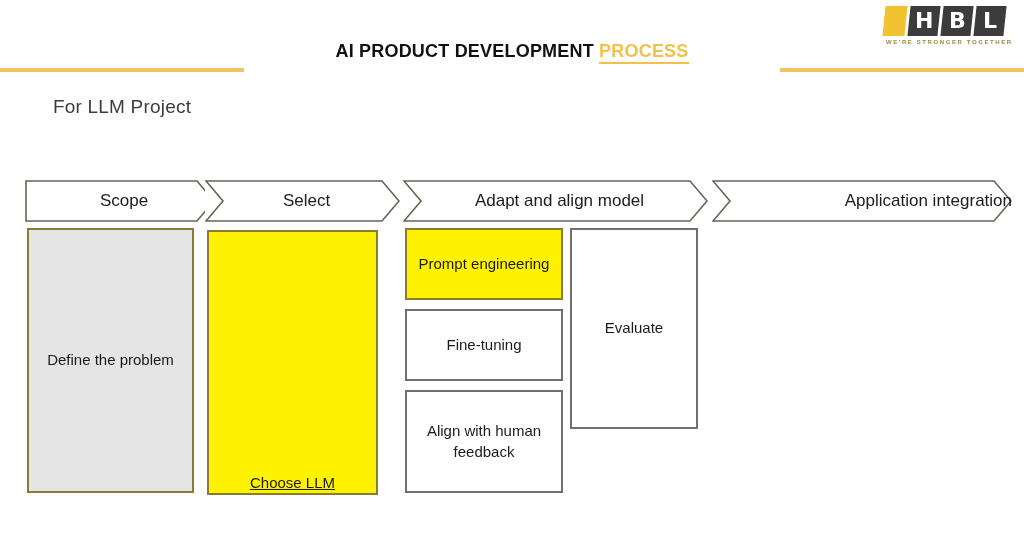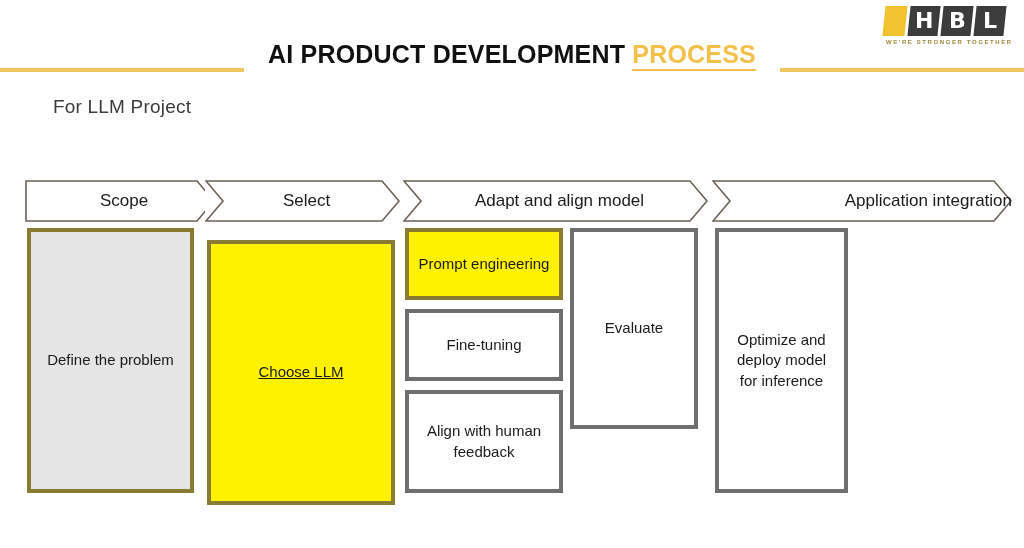--- a/index.html
+++ b/index.html
@@ -20,21 +20,21 @@
   .header {
     position: absolute;
     left: 0; top: 0;
     width: 1024px; height: 80px;
   }
   .title {
     position: absolute;
     left: 0; top: 42px;
     width: 1024px;
     text-align: center;
-    font-size: 25px;
+    font-size: 18px;
     font-weight: bold;
     letter-spacing: 0.2px;
     line-height: 1;
     white-space: nowrap;
   }
   .title .title-main { color: #111111; }
   .title .title-accent {
     color: #F3C14A;
     border-bottom: 2px solid #F3C14A;
     padding-bottom: 1px;
@@ -135,21 +135,21 @@
 
   
   .boxes {
     position: absolute;
     left: 0; top: 228px;
     width: 1024px; height: 266px;
   }
   .box {
     position: absolute;
     box-sizing: border-box;
-    border: 4px solid #22c55e;
+    border: 2px solid #22c55e;
     display: flex;
     align-items: center;
     justify-content: center;
     text-align: center;
     font-size: 15px;
     line-height: 1.35;
     color: #1b1b1b;
     background: #ffffff;
   }
   .box .box-text { display: block; padding: 0 8px; }
@@ -213,37 +213,34 @@
     <span class="chev-label">Application integration</span>
   </div>
 </div>
 
 <div class="boxes">
 
   <div class="box gold" style="left:27px;  top:0px;   width:167px; height:265px;">
     <span class="box-text">Define the problem</span>
   </div>
 
-  <div class="box bright u" style="left:207px; top:12px;   width:188px; height:265px;">
+  <div class="box bright u" style="left:207px; top:2px;   width:171px; height:265px;align-items:flex-end;">
     <span class="box-text">Choose LLM</span>
   </div>
 
   <div class="box bright" style="left:405px; top:0px;   width:158px; height:72px;">
     <span class="box-text">Prompt engineering</span>
   </div>
 
   <div class="box plain" style="left:405px; top:81px;  width:158px; height:72px;">
     <span class="box-text">Fine-tuning</span>
   </div>
 
   <div class="box plain" style="left:405px; top:162px; width:158px; height:103px;">
     <span class="box-text">Align with human feedback</span>
   </div>
 
   <div class="box plain" style="left:570px; top:0px;   width:128px; height:201px;">
     <span class="box-text">Evaluate</span>
   </div>
 
-  <div class="box plain" style="left:715px; top:0px;   width:133px; height:265px;">
-    <span class="box-text">Optimize and deploy model for inference</span>
-  </div>
 
 </div>
 
 </body></html>

